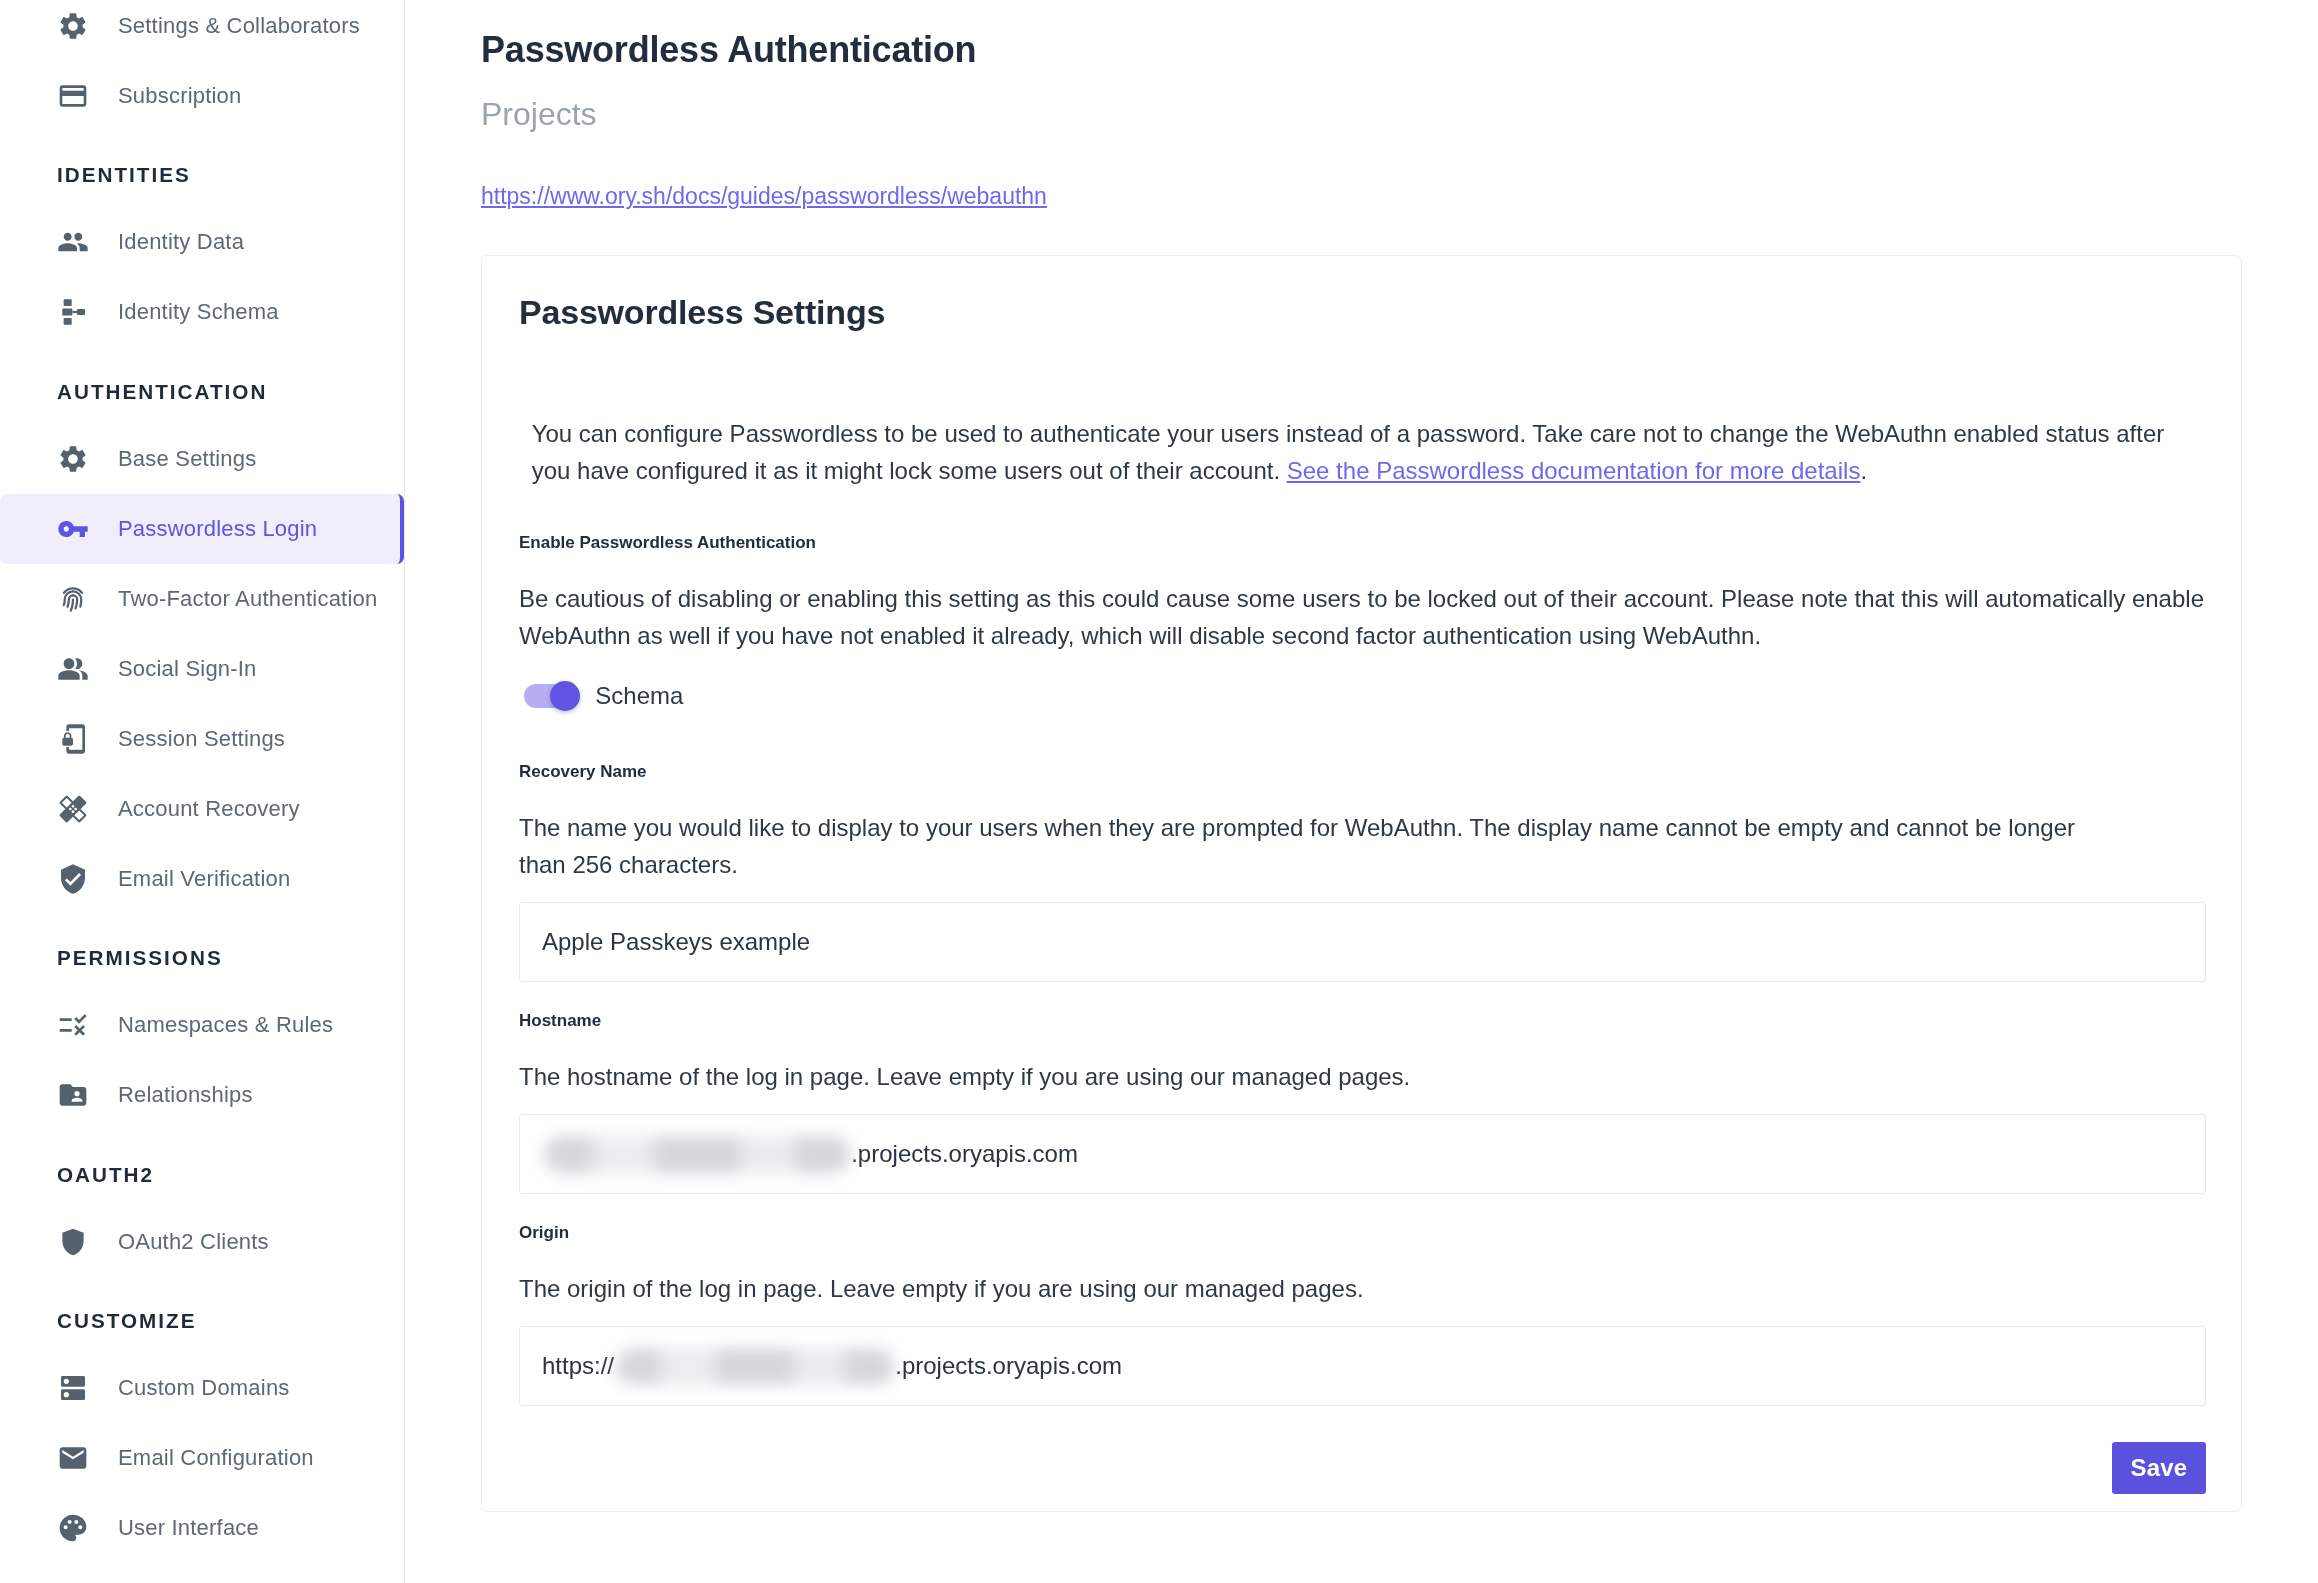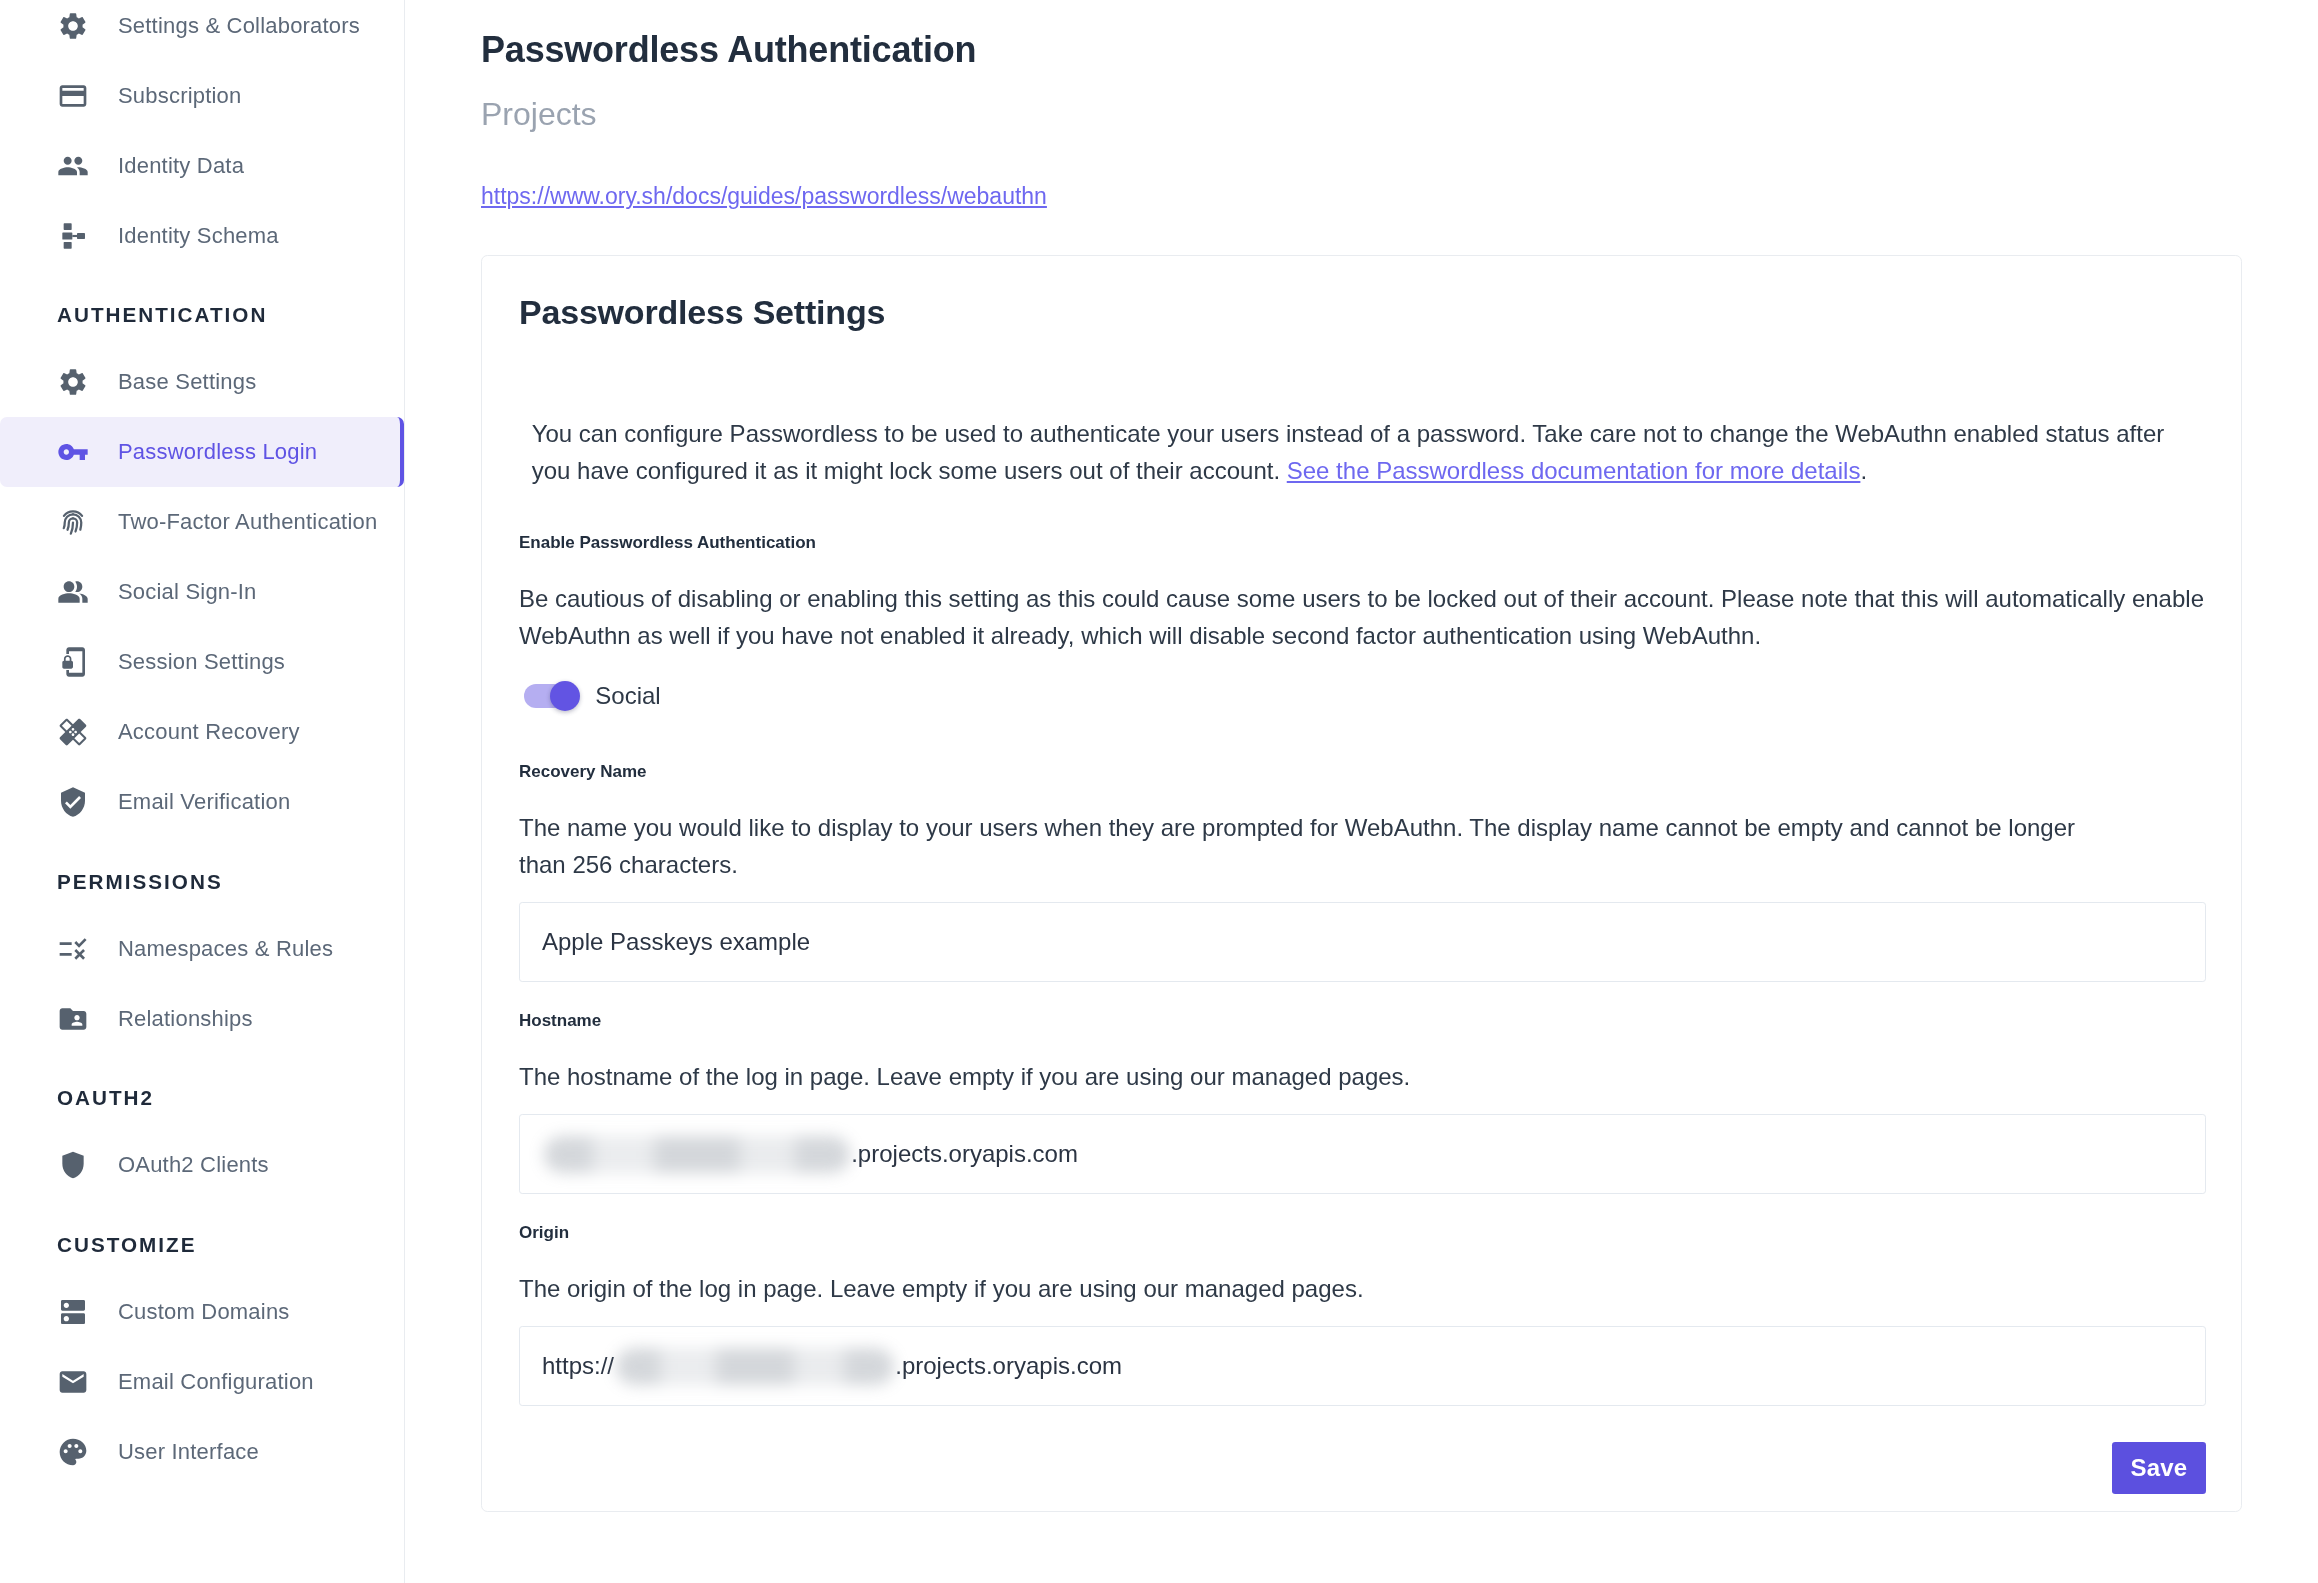--- a/index.html
+++ b/index.html
@@ -89,20 +89,21 @@
 
       <div class="side-item">
         <span class="icon">
           <svg viewBox="0 0 24 24" fill="currentColor">
               <path d="M20 4H4c-1.11 0-1.99.89-1.99 2L2 18c0 1.11.89 2 2 2h16c1.11 0 2-.89 2-2V6c0-1.11-.89-2-2-2zm0 14H4v-6h16v6zm0-10H4V6h16v2z"></path>
             </svg>
         </span>
         <span class="label">Subscription</span>
       </div>
 
+      <div class="side-header">IDENTITIES</div>
 
       <div class="side-item">
         <span class="icon">
           <svg viewBox="0 0 24 24" fill="currentColor">
               <path d="M16 11c1.66 0 2.99-1.34 2.99-3S17.66 5 16 5c-1.66 0-3 1.34-3 3s1.34 3 3 3zm-8 0c1.66 0 2.99-1.34 2.99-3S9.66 5 8 5C6.34 5 5 6.34 5 8s1.34 3 3 3zm0 2c-2.33 0-7 1.17-7 3.5V19h14v-2.5c0-2.33-4.67-3.5-7-3.5zm8 0c-.29 0-.62.02-.97.05 1.16.84 1.97 1.97 1.97 3.45V19h6v-2.5c0-2.33-4.67-3.5-7-3.5z"></path>
             </svg>
         </span>
         <span class="label">Identity Data</span>
       </div>
 
@@ -264,21 +265,21 @@
 
       <p class="intro"><span>You can configure Passwordless to be used to authenticate your users instead of a password. Take care not to change the WebAuthn enabled status after you have configured it as it might lock some users out of their account. </span><a>See the Passwordless documentation for more details</a><span>.</span></p>
 
       <h3 class="sec-h">Enable Passwordless Authentication</h3>
       <p class="desc">Be cautious of disabling or enabling this setting as this could cause some users to be locked out of their account. Please note that this will automatically enable WebAuthn as well if you have not enabled it already, which will disable second factor authentication using WebAuthn.</p>
 
       <div class="toggle-row">
         <span class="switch">
           <span class="knob"></span>
         </span>
-        <span class="toggle-label">Social</span>
+        <span class="toggle-label">Schema</span>
       </div>
 
       <h3 class="sec-h after-toggle">Recovery Name</h3>
       <p class="desc narrow">The name you would like to display to your users when they are prompted for WebAuthn. The display name cannot be empty and cannot be longer than 256 characters.</p>
       <div class="field-input display-input">
         <span>Apple Passkeys example</span>
       </div>
 
       <h3 class="sec-h after-input">Hostname</h3>
       <p class="desc">The hostname of the log in page. Leave empty if you are using our managed pages.</p>

